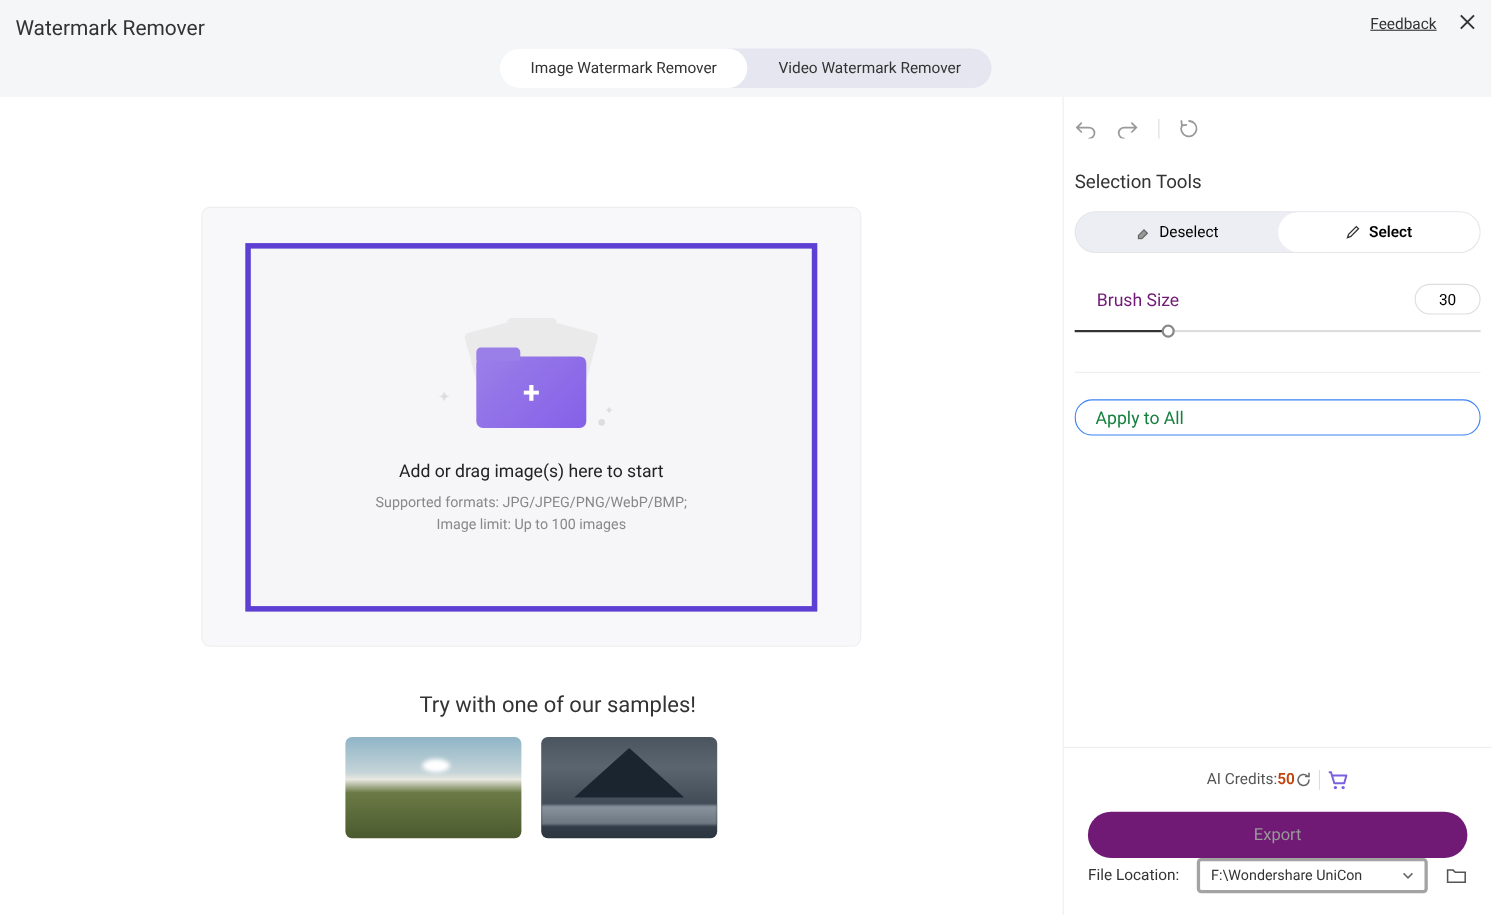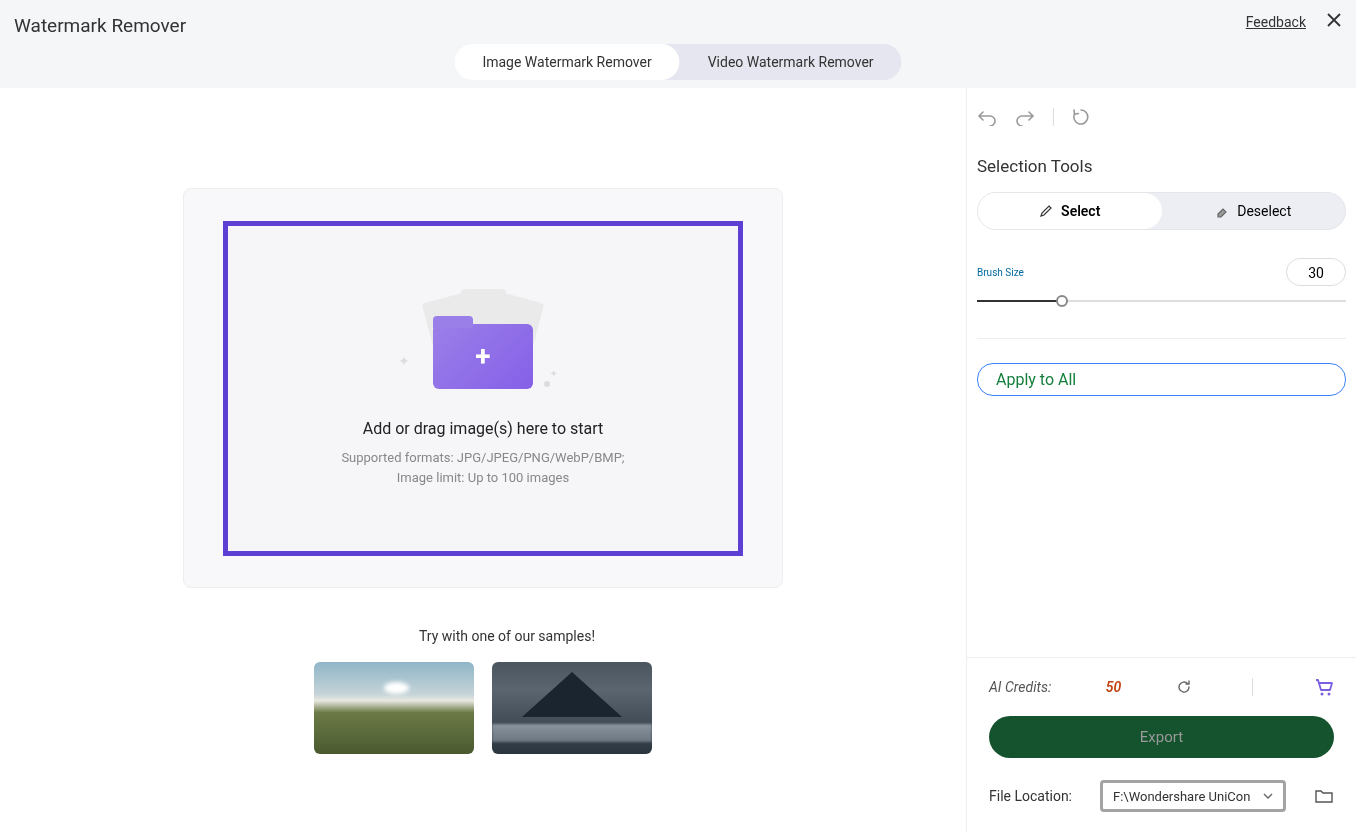--- a/index.html
+++ b/index.html
@@ -30,60 +30,60 @@
     .folder::before { content: ''; position: absolute; top: -8px; left: 0; width: 40px; height: 12px; background: #9b7fe8; border-radius: 4px 4px 0 0; }
     .folder-plus { color: #fff; font-size: 28px; font-weight: bold; }
     .sparkle { position: absolute; color: #ddd; font-size: 14px; }
     .sparkle.s1 { left: 0; bottom: 30px; }
     .sparkle.s2 { right: 10px; bottom: 20px; font-size: 10px; }
     .dot { position: absolute; right: 18px; bottom: 12px; width: 6px; height: 6px; background: #ddd; border-radius: 50%; }
     
     .drop-title { font-size: 16px; color: #222; margin-bottom: 10px; }
     .drop-sub { font-size: 13px; color: #888; line-height: 1.5; text-align: center; }
     
-    .samples-label { margin-top: 40px; font-size: 14px; color: #333; margin-left: 48px; }
+    .samples-label { margin-top: 40px; font-size: 20px; color: #333; margin-left: 48px; }
     .samples-row { display: flex; gap: 18px; margin-top: 18px; }
     .sample-thumb { width: 160px; height: 92px; border-radius: 6px; cursor: pointer; overflow: hidden; }
     .sample1 { background: linear-gradient(to bottom, #8fb5c7 0%, #c5d4d8 35%, #e8e8e0 42%, #6b7a45 55%, #4a5a2f 100%); position: relative; }
     .sample1::after { content:''; position: absolute; top: 20px; left: 70px; width: 25px; height: 12px; background: #fff; border-radius: 50%; filter: blur(2px); }
     .sample2 { background: linear-gradient(to bottom, #4a5560 0%, #5a6570 30%, #2a3540 100%); position: relative; }
     .sample2::before { content:''; position: absolute; left: 50%; top: 10px; transform: translateX(-50%); width: 0; height: 0; border-left: 50px solid transparent; border-right: 50px solid transparent; border-bottom: 45px solid #1a2530; }
     .sample2::after { content:''; position: absolute; bottom: 12px; left: 0; right: 0; height: 18px; background: linear-gradient(to bottom, #8a95a0, #6a7580); filter: blur(1px); }
     
     .right-panel { width: 390px; border-left: 1px solid #eee; padding: 20px 10px 0; display: flex; flex-direction: column; position: relative; }
     .history-row { display: flex; gap: 18px; align-items: center; margin-bottom: 30px; }
     .hist-btn { color: #999; cursor: pointer; }
     .hist-divider { width: 1px; height: 18px; background: #ddd; }
     
     .section-title { font-size: 17px; color: #333; margin-bottom: 16px; }
     .tool-toggle { display: flex; background: #eceef3; border-radius: 20px; height: 38px; margin-bottom: 28px; border: 1px solid #e5e5ea; }
     .tool-btn { flex: 1; display: flex; align-items: center; justify-content: center; gap: 8px; border-radius: 20px; cursor: pointer; font-size: 14px; }
     .tool-btn.active { background: #fff; font-weight: 600; }
     .tool-btn .ticon { font-size: 13px; }
     
     .brush-row { display: flex; justify-content: space-between; align-items: center; margin-bottom: 14px; }
-    .brush-label { font-size: 10px; color: #0369a1; }
+    .brush-label { font-size: 16px; color: #701a75; margin-left: 20px; }
     .brush-value { width: 60px; height: 28px; border: 1px solid #ddd; border-radius: 14px; text-align: center; line-height: 28px; font-size: 14px; }
     .slider-track { position: relative; height: 2px; background: #ddd; margin-bottom: 36px; }
     .slider-fill { position: absolute; left: 0; top: 0; height: 2px; background: #333; width: 23%; }
     .slider-thumb { position: absolute; left: 23%; top: 50%; transform: translate(-50%, -50%); width: 12px; height: 12px; background: #fff; border: 2px solid #888; border-radius: 50%; cursor: pointer; }
     
     .divider-line { height: 1px; background: #eee; margin-bottom: 24px; }
     .apply-all { display: inline-block; padding: 6px 18px; border: 1px solid #3b82f6; border-radius: 16px; font-size: 16px; color: #15803d; cursor: pointer; }
     
     .bottom-section { position: absolute; bottom: 0; left: 0; right: 0; border-top: 1px solid #eee; padding: 20px 22px; }
-    .credits-row { display: flex; align-items: center; justify-content: space-between; gap: 10px; margin-bottom: 20px; font-size: 14px; font-style: italic; }
+    .credits-row { display: flex; align-items: center; justify-content: center; margin-bottom: 20px; font-size: 14px; }
     .credits-label { color: #555; }
     .credits-value { font-weight: 600; color: #c2410c; }
     .refresh-ic { color: #666; cursor: pointer; }
     .v-div { width: 1px; height: 18px; background: #ddd; margin: 0 6px; }
     .cart-ic { color: #7b5fe0; cursor: pointer; font-size: 18px; }
     
-    .export-btn { width: 100%; height: 42px; background: #14532d; border-radius: 21px; color: #999; font-size: 15px; display: flex; align-items: center; justify-content: center; cursor: pointer; margin-bottom: 22px; }
-    .file-loc-row { display: flex; align-items: center; gap: 28px; font-size: 14px; }
+    .export-btn { width: 100%; height: 42px; background: #701a75; border-radius: 21px; color: #999; font-size: 15px; display: flex; align-items: center; justify-content: center; cursor: pointer; }
+    .file-loc-row { display: flex; align-items: center; gap: 16px; font-size: 14px; }
     .file-loc-label { color: #333; }
     .file-loc-select { flex: 1; height: 32px; border: 3px solid #a3a3a3; border-radius: 4px; padding: 0 10px; display: flex; align-items: center; justify-content: space-between; cursor: pointer; font-size: 13px; color: #333; }
     .folder-open-ic { color: #555; cursor: pointer; }
     
     svg { display: block; }
   </style>
 </head>
 <body>
 
 <div class="header">
@@ -147,35 +147,35 @@
       <span class="hist-btn">
         <svg width="18" height="18" viewBox="0 0 18 18">
             <path d="M9 2 A7 7 0 1 1 2.5 6" stroke="#999" stroke-width="1.6" fill="none" stroke-linecap="round"></path>
             <path d="M2 2 L2.5 6 L6.5 5.5" stroke="#999" stroke-width="1.6" fill="none" stroke-linecap="round"></path>
           </svg>
       </span>
     </div>
 
     <div class="section-title">Selection Tools</div>
     <div class="tool-toggle">
+      <div class="tool-btn">
+        <span class="ticon">
+          <svg width="14" height="14" viewBox="0 0 14 14">
+              <path d="M3 10 L8 5 L11 8 L6 13 H3 Z" stroke="#666" stroke-width="1.2" fill="#999"></path>
+            </svg>
+        </span>
+        <span>Deselect</span>
+      </div>
       <div class="tool-btn active">
         <span class="ticon">
           <svg width="14" height="14" viewBox="0 0 14 14">
               <path d="M2 12 L3 9 L10 2 L12 4 L5 11 Z" stroke="#333" stroke-width="1.2" fill="none"></path>
             </svg>
         </span>
         <span>Select</span>
-      </div>
-      <div class="tool-btn">
-        <span class="ticon">
-          <svg width="14" height="14" viewBox="0 0 14 14">
-              <path d="M3 10 L8 5 L11 8 L6 13 H3 Z" stroke="#666" stroke-width="1.2" fill="#999"></path>
-            </svg>
-        </span>
-        <span>Deselect</span>
       </div>
     </div>
 
     <div class="brush-row">
       <span class="brush-label">Brush Size</span>
       <span class="brush-value">30</span>
     </div>
     <div class="slider-track">
       <div class="slider-fill"></div>
       <div class="slider-thumb"></div>

